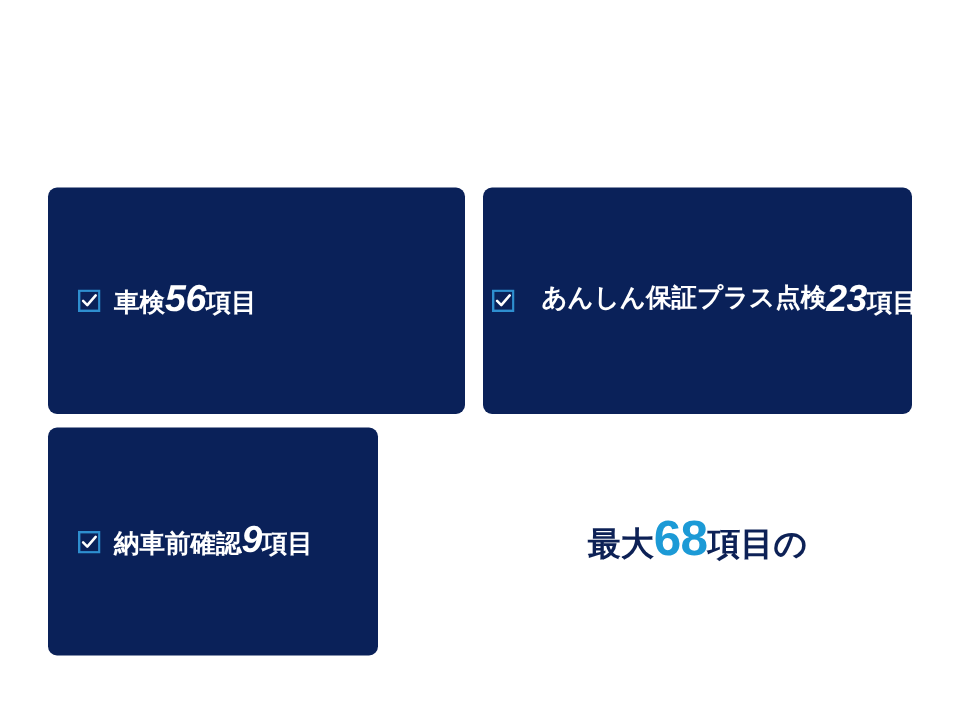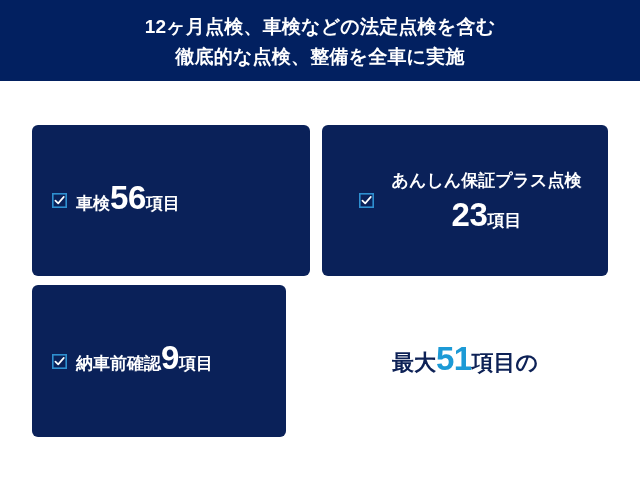--- a/index.html
+++ b/index.html
@@ -48,21 +48,21 @@
 
   
   .card {
     position: absolute;
     background: #0a2159;
     border-radius: 6px;
     box-sizing: border-box;
   }
   .card-1 { left: 32px;  top: 125px; width: 278px; height: 151px; }
   .card-2 { left: 322px; top: 125px; width: 286px; height: 151px; }
-  .card-3 { left: 32px;  top: 285px; width: 254px; height: 152px; }
+  .card-3 { left: 32px;  top: 285px; width: 220px; height: 152px; }
 
   .card-inner {
     position: absolute;
     display: flex;
     flex-direction: column;
     justify-content: center;
   }
   .card-1 .card-inner { left: 20px; right: 10px; top: 0; bottom: 0; }
   .card-2 .card-inner { left: 18px; right: 8px;  top: 0; bottom: 0;
                         flex-direction: row; align-items: center; }
@@ -86,29 +86,30 @@
 
   
   .txt {
     color: #ffffff;
     font-weight: bold;
     font-size: 17px;
     line-height: 30px;
     white-space: nowrap;
   }
   .num {
-    font-size: 33px;
+    font-size: 25px;
     font-weight: bold;
     letter-spacing: -0.3px;
+    font-style: italic;
   }
   .indent { padding-left: 24px; }
 
   .card2-text {
     display: flex;
-    flex-direction: column;
+    flex-direction: row;
     justify-content: center;
     margin-left: 9px;
   }
   .card2-line1 { font-size: 17px; line-height: 34px; }
   .card2-line2 { font-size: 17px; line-height: 34px; text-align: center; }
 
   
   .summary {
     position: absolute;
     left: 322px;
@@ -133,24 +134,20 @@
     font-size: 33px;
     font-weight: bold;
     letter-spacing: -0.5px;
   }
 </style>
 </head>
 <body>
 
 <div class="page">
 
-  <div class="banner">
-    <div class="banner-line">12ヶ月点検、車検などの法定点検を含む</div>
-    <div class="banner-line">徹底的な点検、整備を全車に実施</div>
-  </div>
 
   <div class="card card-1">
     <div class="card-inner">
 
       <div class="row">
         <span class="checkbox">
           <svg width="15" height="15" viewBox="0 0 15 15">
             <rect x="0.8" y="0.8" width="13.4" height="13.4" fill="none" stroke="#2e8fd0" stroke-width="1.6"></rect>
             <path d="M3.4 7.6 L6.2 10.4 L11.8 3.9" fill="none" stroke="#ffffff" stroke-width="1.7" stroke-linecap="round" stroke-linejoin="round"></path>
           </svg>
@@ -186,16 +183,16 @@
             <rect x="0.8" y="0.8" width="13.4" height="13.4" fill="none" stroke="#2e8fd0" stroke-width="1.6"></rect>
             <path d="M3.4 7.6 L6.2 10.4 L11.8 3.9" fill="none" stroke="#ffffff" stroke-width="1.7" stroke-linecap="round" stroke-linejoin="round"></path>
           </svg>
         </span>
         <span class="txt"><span>納車前確認</span><span class="num">9</span><span>項目</span></span>
       </div>
     </div>
   </div>
 
   <div class="summary">
-    <div class="summary-line"><span>最大</span><span class="summary-num">51</span><span>項目</span><span>の</span></div>
+    <div class="summary-line"><span>最大</span><span class="summary-num">68</span><span>項目</span><span>の</span></div>
   </div>
 
 </div>
 
 </body></html>

